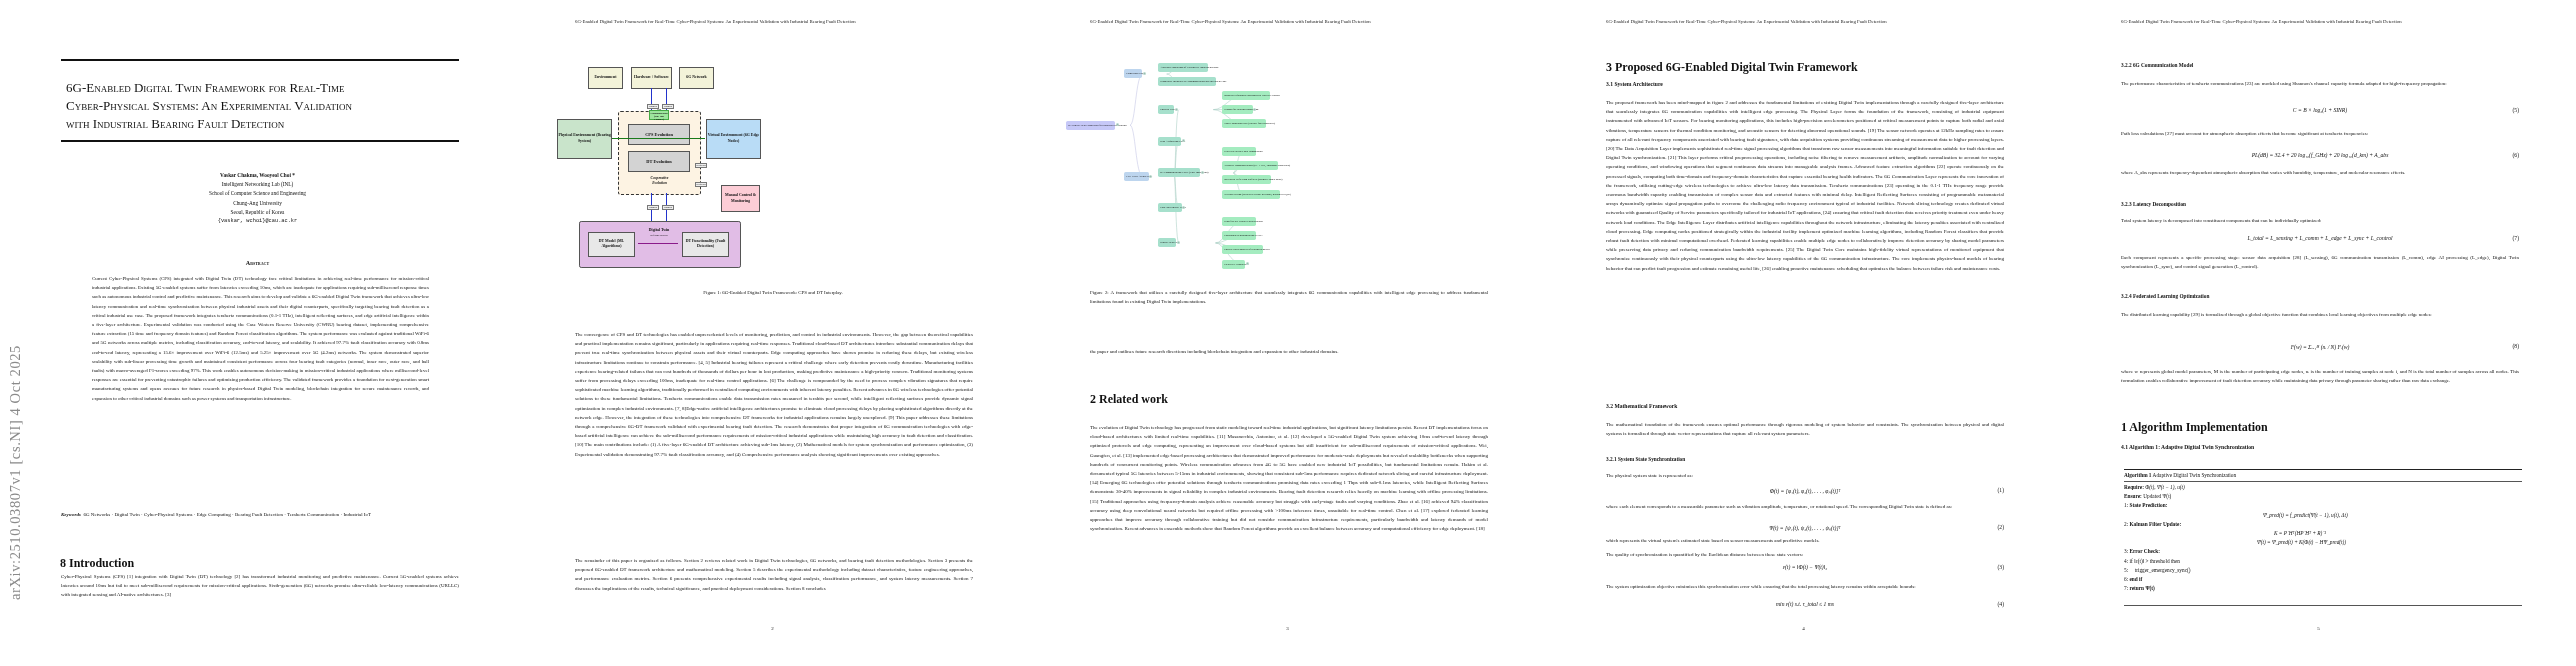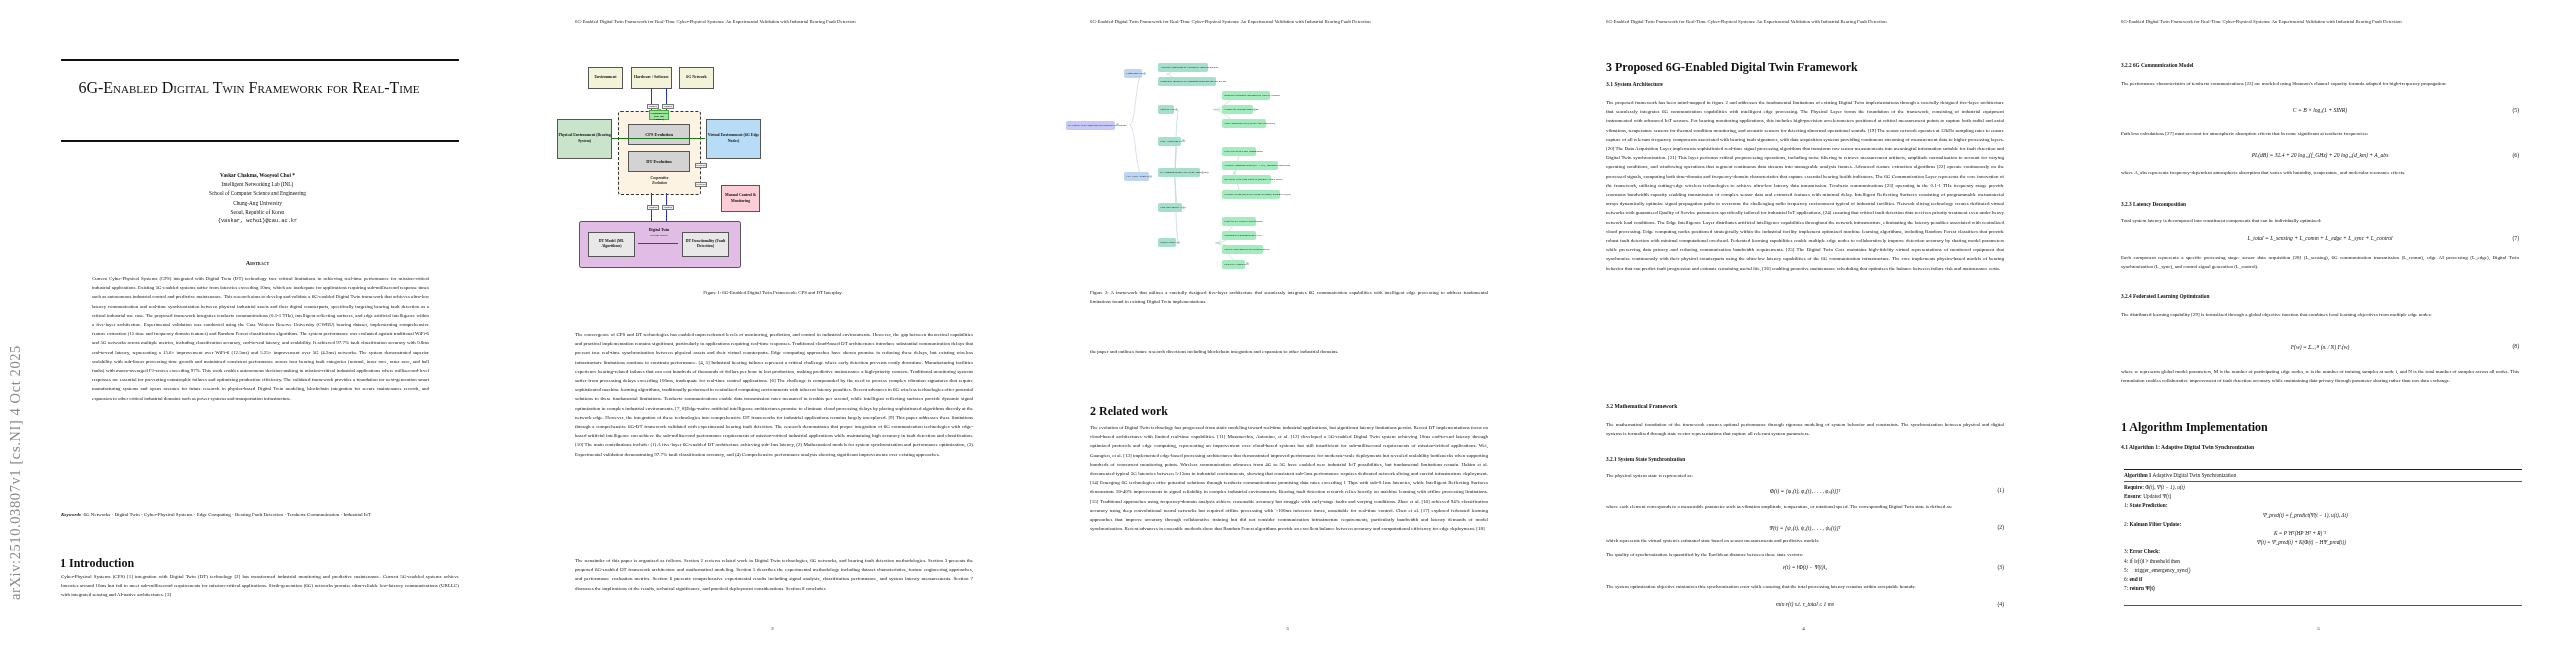--- a/index.html
+++ b/index.html
@@ -8,21 +8,21 @@
   .page { position:absolute; top:0; width:515px; height:667px; background:#fff; box-sizing:border-box; }
   .p1 { left:0; } .p2 { left:515px; } .p3 { left:1030px; } .p4 { left:1546px; } .p5 { left:2061px; }
   .running { position:absolute; left:60px; top:19px; width:383px; font-size:4.8px; line-height:5.8px; color:#222; }
   .pagenum { position:absolute; left:0; width:515px; text-align:center; top:626px; font-size:5px; }
   .body { position:absolute; left:60px; width:396px; font-size:4.7px; line-height:6px; text-align:justify; }
   .sec { position:absolute; left:60px; font-weight:bold; font-size:12px; }
   .subsec { position:absolute; left:60px; font-weight:bold; font-size:5.6px; }
   .arxiv { position:absolute; left:6.7px; top:600px; transform-origin:left top; transform:rotate(-90deg);
            font-size:14.5px; color:#8a8a8a; white-space:nowrap; letter-spacing:0.6px; }
   .rule { position:absolute; left:61px; width:398px; height:1.7px; background:#111; }
-  .title { position:absolute; left:50px; width:398px; top:79px; text-align:center; font-size:16px;
+  .title { position:absolute; left:66px; width:398px; top:79px; text-align:left; font-size:13px;
            line-height:18px; font-variant:small-caps; }
   .authors { position:absolute; left:0; width:515px; top:171px; text-align:center; font-size:5.3px; line-height:9.2px; }
   .authors b { font-weight:bold; }
   .mono { font-family:"Liberation Mono", monospace; }
   .abs-h { position:absolute; left:0; width:515px; top:260px; text-align:center; font-weight:bold; font-size:6.1px; font-variant:small-caps; }
   .abstract { position:absolute; left:92px; width:337px; top:274px; font-size:4.9px; line-height:9.2px; text-align:justify; }
   .keywords { position:absolute; left:61px; width:398px; top:510px; font-size:5px; line-height:9.2px; }
   .eq { position:absolute; left:60px; width:396px; font-size:5.6px; font-style:italic; text-align:center; }
   .eq .num { position:absolute; right:0; font-style:normal; }
   .fig-cap { position:absolute; left:60px; width:396px; font-size:4.9px; line-height:9.2px; }
@@ -38,37 +38,39 @@
   .knob { position:absolute; width:3.3px; height:3.3px; border-radius:50%; background:#b8d8cc; font-size:2.2px; text-align:center; line-height:3.3px; }
 </style>
 </head>
 <body>
 
 <div class="page p1">
   <div class="arxiv">arXiv:2510.03807v1  [cs.NI]  4 Oct 2025</div>
   <div class="rule" style="top:59px"></div>
   <div class="title">
     <div>6G-Enabled Digital Twin Framework for Real-Time</div>
+    <div>Cyber-Physical Systems: An Experimental Validation</div>
+    <div>with Industrial Bearing Fault Detection</div>
   </div>
   <div class="rule" style="top:140px"></div>
   <div class="authors">
     <div><b>Vaskar Chakma, Wooyeol Choi *</b></div>
     <div>Intelligent Networking Lab (INL)</div>
     <div>School of Computer Science and Engineering</div>
     <div>Chung-Ang University</div>
     <div>Seoul, Republic of Korea</div>
     <div class="mono">{vaskar, wchoi}@cau.ac.kr</div>
   </div>
   <div class="abs-h">Abstract</div>
   <div class="abstract">Current Cyber-Physical Systems (CPS) integrated with Digital Twin (DT) technology face critical limitations in achieving real-time performance for mission-critical industrial applications. Existing 5G-enabled systems suffer from latencies exceeding 10ms, which are inadequate for applications requiring sub-millisecond response times such as autonomous industrial control and predictive maintenance. This research aims to develop and validate a 6G-enabled Digital Twin framework that achieves ultra-low latency communication and real-time synchronization between physical industrial assets and their digital counterparts, specifically targeting bearing fault detection as a critical industrial use case. The proposed framework integrates terahertz communications (0.1-1 THz), intelligent reflecting surfaces, and edge artificial intelligence within a five-layer architecture. Experimental validation was conducted using the Case Western Reserve University (CWRU) bearing dataset, implementing comprehensive feature extraction (15 time and frequency domain features) and Random Forest classification algorithms. The system performance was evaluated against traditional WiFi-6 and 5G networks across multiple metrics, including classification accuracy, end-to-end latency, and scalability. It achieved 97.7% fault classification accuracy with 0.8ms end-to-end latency, representing a 15.6× improvement over WiFi-6 (12.5ms) and 5.25× improvement over 5G (4.2ms) networks. The system demonstrated superior scalability with sub-linear processing time growth and maintained consistent performance across four bearing fault categories (normal, inner race, outer race, and ball faults) with macro-averaged F1-scores exceeding 97%. This work enables autonomous decision-making in mission-critical industrial applications where millisecond-level responses are essential for preventing catastrophic failures and optimizing production efficiency. The validated framework provides a foundation for next-generation smart manufacturing systems and opens avenues for future research in physics-based Digital Twin modeling, blockchain integration for secure maintenance records, and expansion to other critical industrial domains such as power systems and transportation infrastructure.</div>
   <div class="keywords">
     <b><i>Keywords</i></b>&nbsp;
     <span>6G Networks · Digital Twin · Cyber-Physical Systems · Edge Computing · Bearing Fault Detection · Terahertz Communication · Industrial IoT</span>
   </div>
-  <div class="sec" style="top:556px">1   Introduction</div>
+  <div class="sec" style="top:556px">8   Introduction</div>
   <div class="body" style="top:572px;font-size:5px;line-height:9.2px;left:61px;width:398px">Cyber-Physical Systems (CPS) [1] integration with Digital Twin (DT) technology [2] has transformed industrial monitoring and predictive maintenance. Current 5G-enabled systems achieve latencies around 10ms but fail to meet sub-millisecond requirements for mission-critical applications. Sixth-generation (6G) networks promise ultra-reliable low-latency communications (URLLC) with integrated sensing and AI-native architectures. [3]</div>
 </div>
 
 <div class="page p2">
   <div class="running">6G-Enabled Digital Twin Framework for Real-Time Cyber-Physical Systems: An Experimental Validation with Industrial Bearing Fault Detection</div>
 
   <div style="position:absolute;left:0;top:0;width:515px;height:278px;">
     <div class="box" style="left:73px;top:67px;width:35px;height:22px;background:#f3f3d9">Environment</div>
     <div class="box" style="left:116px;top:67px;width:41px;height:22px;background:#f3f3d9">Hardware / Software</div>
     <div class="box" style="left:164px;top:67px;width:35px;height:22px;background:#f3f3d9">6G Network</div>
@@ -174,21 +176,21 @@
 
     <div class="mm l3" style="left:192px;top:217px;width:34px">High-fidelity virtual representations</div>
     <div class="mm l3" style="left:192px;top:231px;width:34px">Continuous synchronization via 6G</div>
     <div class="mm l3" style="left:192px;top:245px;width:41px">Physics-based models of bearing behavior</div>
     <div class="mm l3" style="left:192px;top:260px;width:23px">Predictive Capabilities</div>
     <div class="knob" style="left:216px;top:262px">›</div>
   </div>
 
   <div class="fig-cap" style="top:288px;width:398px;text-align:justify">Figure 2: A framework that utilizes a carefully designed five-layer architecture that seamlessly integrates 6G communication capabilities with intelligent edge processing to address fundamental limitations found in existing Digital Twin implementations.</div>
   <div class="body" style="top:347px;font-size:5px;line-height:9.2px;width:398px">the paper and outlines future research directions including blockchain integration and expansion to other industrial domains.</div>
-  <div class="sec" style="top:404px">2   Related work</div>
+  <div class="sec" style="top:392px">2   Related work</div>
   <div class="body" style="top:423px;font-size:5px;line-height:9.2px;width:398px">The evolution of Digital Twin technology has progressed from static modeling toward real-time industrial applications, but significant latency limitations persist. Recent DT implementations focus on cloud-based architectures with limited real-time capabilities. [11] Masaracchia, Antonino, et al. [12] developed a 5G-enabled Digital Twin system achieving 10ms end-to-end latency through optimized protocols and edge computing, representing an improvement over cloud-based systems but still insufficient for sub-millisecond requirements of mission-critical applications. Wei, Guangfen, et al. [13] implemented edge-based processing architectures that demonstrated improved performance for moderate-scale deployments but revealed scalability bottlenecks when supporting hundreds of concurrent monitoring points. Wireless communication advances from 4G to 5G have enabled new industrial IoT possibilities, but fundamental limitations remain. Hakim et al. documented typical 5G latencies between 5-15ms in industrial environments, showing that consistent sub-5ms performance requires dedicated network slicing and careful infrastructure deployment. [14] Emerging 6G technologies offer potential solutions through terahertz communications promising data rates exceeding 1 Tbps with sub-0.1ms latencies, while Intelligent Reflecting Surfaces demonstrate 30-40% improvements in signal reliability in complex industrial environments. Bearing fault detection research relies heavily on machine learning with offline processing limitations. [15] Traditional approaches using frequency-domain analysis achieve reasonable accuracy but struggle with early-stage faults and varying conditions. Zhao et al. [16] achieved 94% classification accuracy using deep convolutional neural networks but required offline processing with &gt;100ms inference times, unsuitable for real-time control. Chen et al. [17] explored federated learning approaches that improve accuracy through collaborative training but did not consider communication infrastructure requirements, particularly bandwidth and latency demands of model synchronization. Recent advances in ensemble methods show that Random Forest algorithms provide an excellent balance between accuracy and computational efficiency for edge deployment. [18]</div>
   <div class="pagenum">3</div>
 </div>
 
 <div class="page p4">
   <div class="running">6G-Enabled Digital Twin Framework for Real-Time Cyber-Physical Systems: An Experimental Validation with Industrial Bearing Fault Detection</div>
   <div class="sec" style="top:60px">3   Proposed 6G-Enabled Digital Twin Framework</div>
   <div class="subsec" style="top:81px">3.1   System Architecture</div>
   <div class="body" style="top:98px;font-size:5px;line-height:9.2px;width:398px">The proposed framework has been mind-mapped in figure 2 and addresses the fundamental limitations of existing Digital Twin implementations through a carefully designed five-layer architecture that seamlessly integrates 6G communication capabilities with intelligent edge processing. The Physical Layer forms the foundation of the framework, consisting of industrial equipment instrumented with advanced IoT sensors. For bearing monitoring applications, this includes high-precision accelerometers positioned at critical measurement points to capture both radial and axial vibrations, temperature sensors for thermal condition monitoring, and acoustic sensors for detecting abnormal operational sounds. [19] The sensor network operates at 12kHz sampling rates to ensure capture of all relevant frequency components associated with bearing fault signatures, with data acquisition systems providing continuous streaming of measurement data to higher processing layers. [20] The Data Acquisition Layer implements sophisticated real-time signal processing algorithms that transform raw sensor measurements into meaningful information suitable for fault detection and Digital Twin synchronization. [21] This layer performs critical preprocessing operations, including noise filtering to remove measurement artifacts, amplitude normalization to account for varying operating conditions, and windowing operations that segment continuous data streams into manageable analysis frames. Advanced feature extraction algorithms [22] operate continuously on the processed signals, computing both time-domain and frequency-domain characteristics that capture essential bearing health indicators. The 6G Communication Layer represents the core innovation of the framework, utilizing cutting-edge wireless technologies to achieve ultra-low latency data transmission. Terahertz communications [23] operating in the 0.1-1 THz frequency range provide enormous bandwidth capacity enabling transmission of complex sensor data and extracted features with minimal delay. Intelligent Reflecting Surfaces consisting of programmable metamaterial arrays dynamically optimize signal propagation paths to overcome the challenging radio frequency environment typical of industrial facilities. Network slicing technology creates dedicated virtual networks with guaranteed Quality of Service parameters specifically tailored for industrial IoT applications, [24] ensuring that critical fault detection data receives priority treatment even under heavy network load conditions. The Edge Intelligence Layer distributes artificial intelligence capabilities throughout the network infrastructure, eliminating the latency penalties associated with centralized cloud processing. Edge computing nodes positioned strategically within the industrial facility implement optimized machine learning algorithms, including Random Forest classifiers that provide robust fault detection with minimal computational overhead. Federated learning capabilities enable multiple edge nodes to collaboratively improve detection accuracy by sharing model parameters while preserving data privacy and reducing communication bandwidth requirements. [25] The Digital Twin Core maintains high-fidelity virtual representations of monitored equipment that synchronize continuously with their physical counterparts using the ultra-low latency capabilities of the 6G communication infrastructure. The core implements physics-based models of bearing behavior that can predict fault progression and estimate remaining useful life, [26] enabling proactive maintenance scheduling that optimizes the balance between failure risk and maintenance costs.</div>
   <div class="subsec" style="top:403px">3.2   Mathematical Framework</div>

